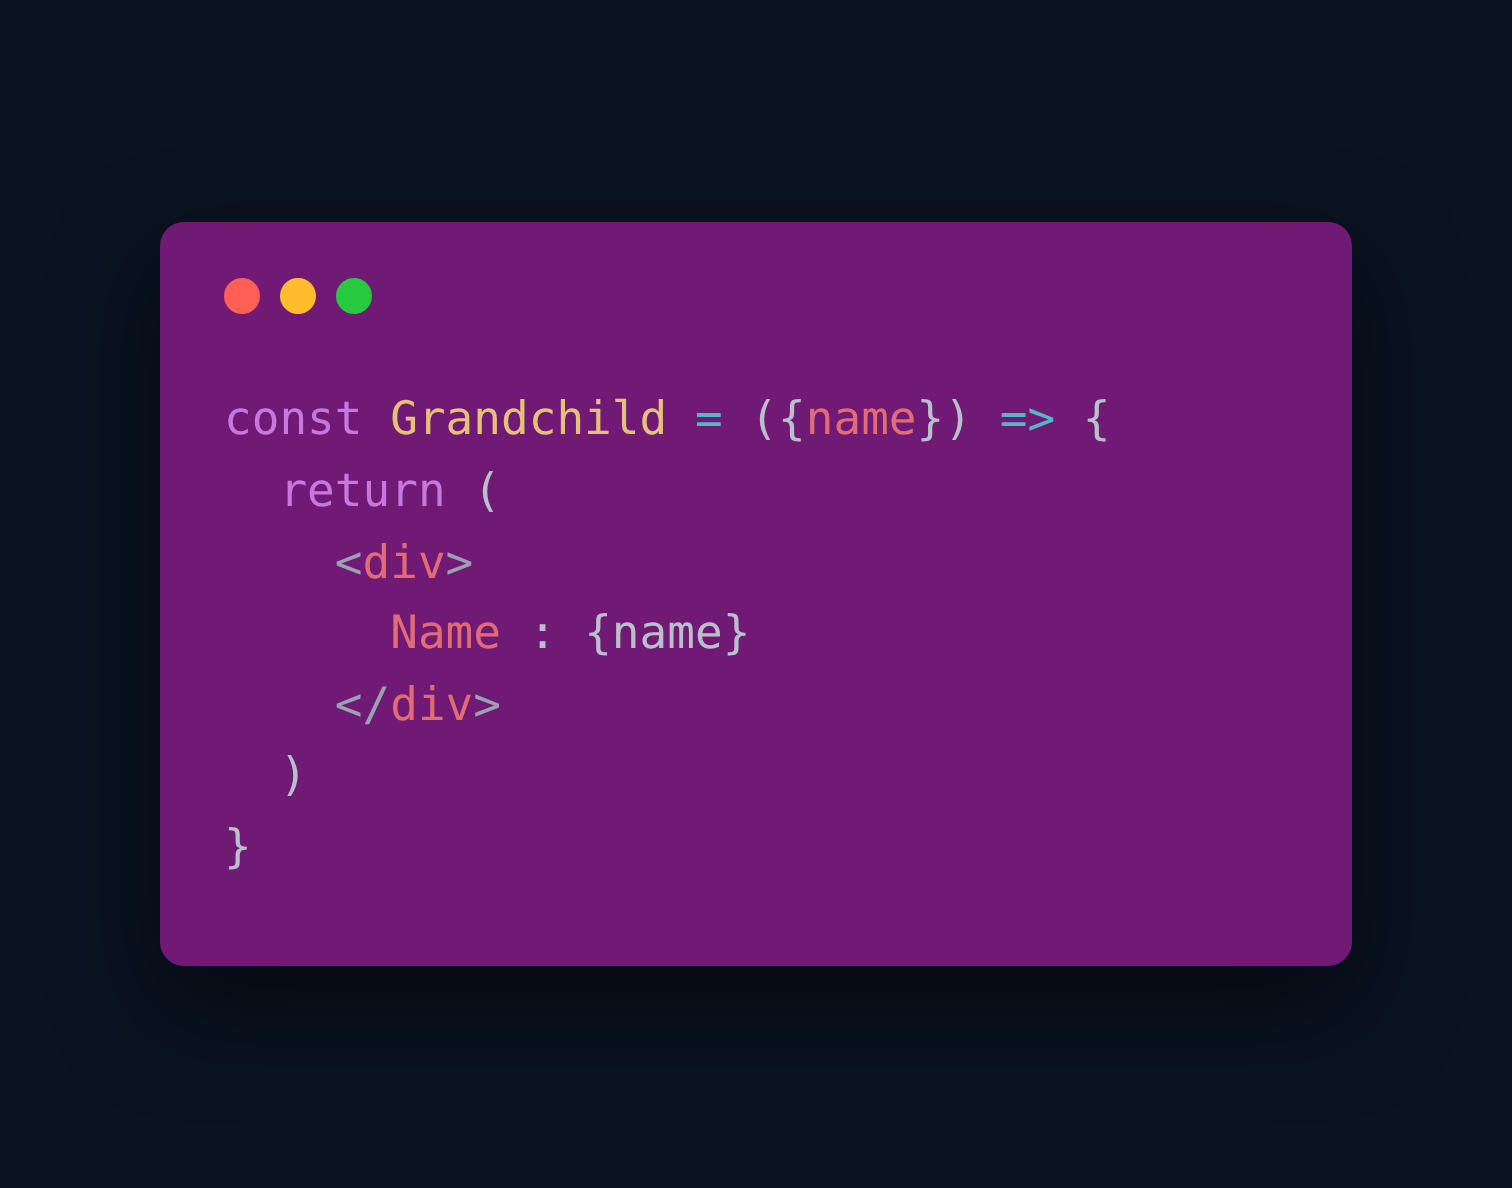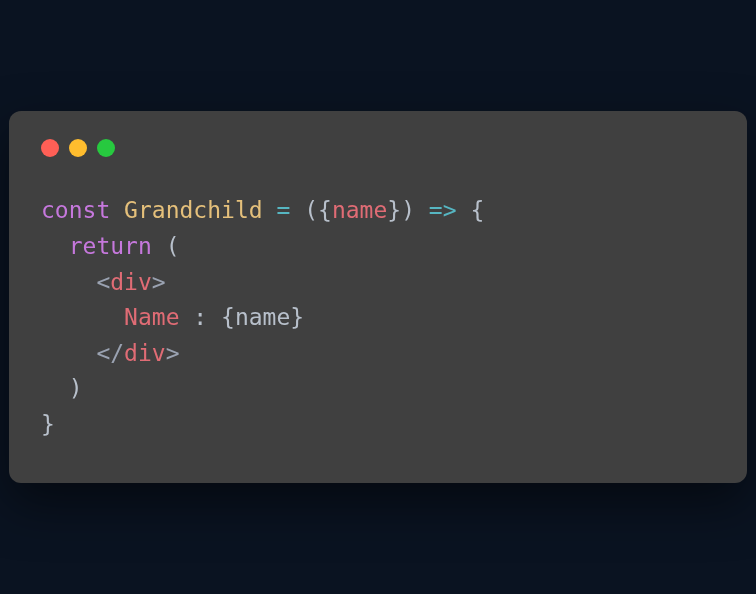--- a/index.html
+++ b/index.html
@@ -6,23 +6,23 @@
   body {
     width: 756px;
     height: 594px;
     background: #0a1321;
     display: flex;
     align-items: center;
     justify-content: center;
     font-family: "SF Mono", "Monaco", "Menlo", "Consolas", monospace;
   }
   .window {
-    background: #404040;
+    background: #701a75;
     border-radius: 12px;
-    width: 738px;
+    width: 596px;
     padding: 28px 32px 40px 32px;
     box-shadow: 0 20px 50px rgba(0,0,0,0.5);
   }
   .traffic-lights {
     display: flex;
     gap: 10px;
     margin-bottom: 36px;
   }
   .dot {
     width: 18px;

